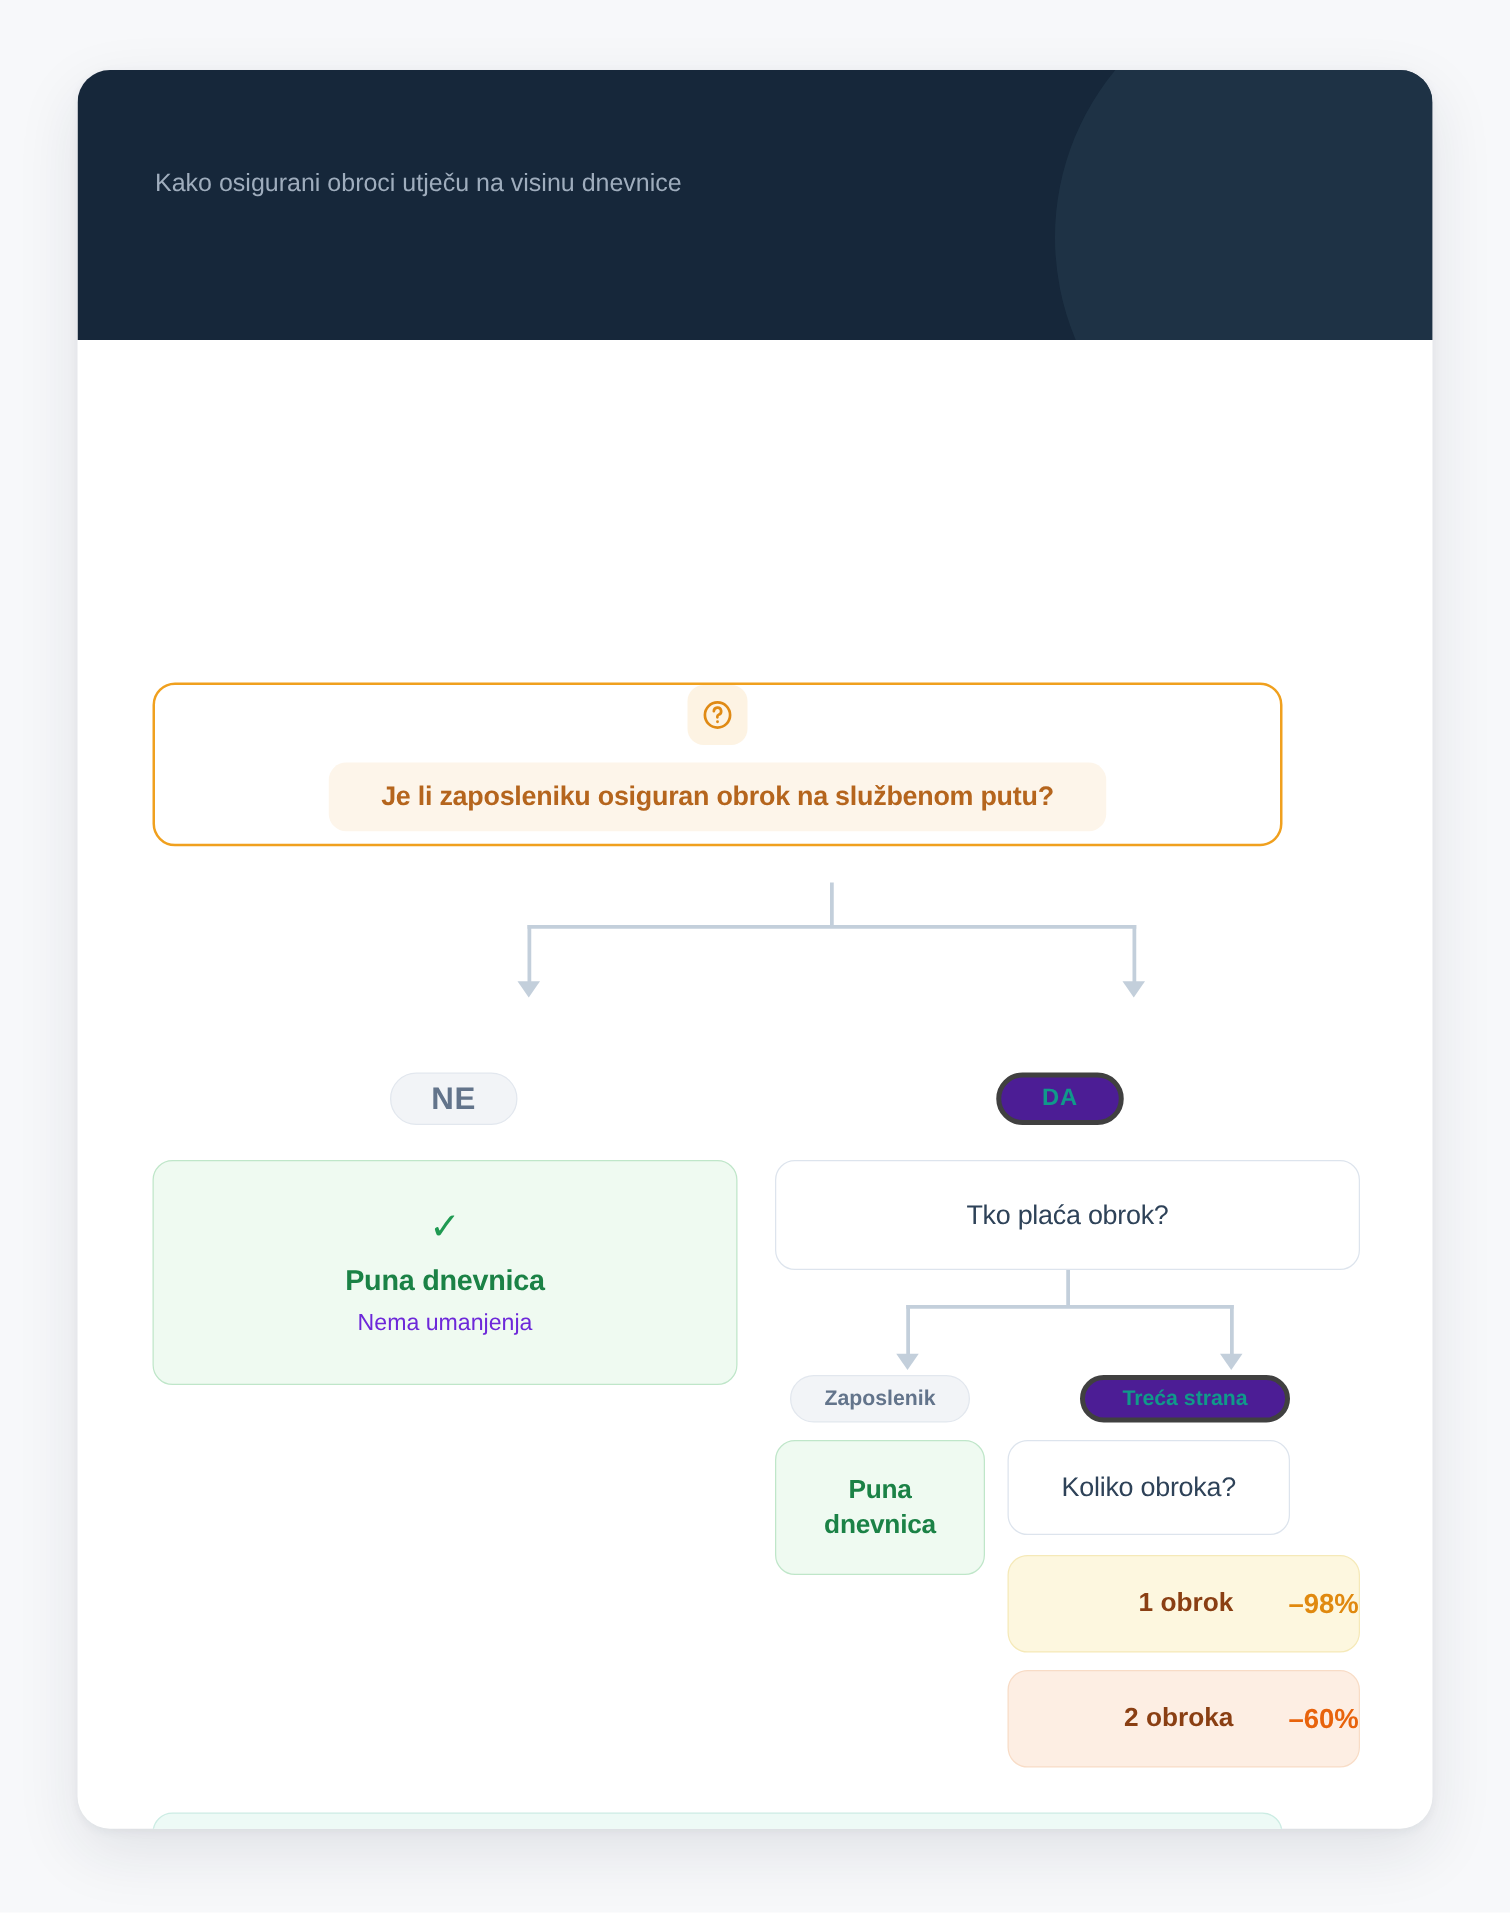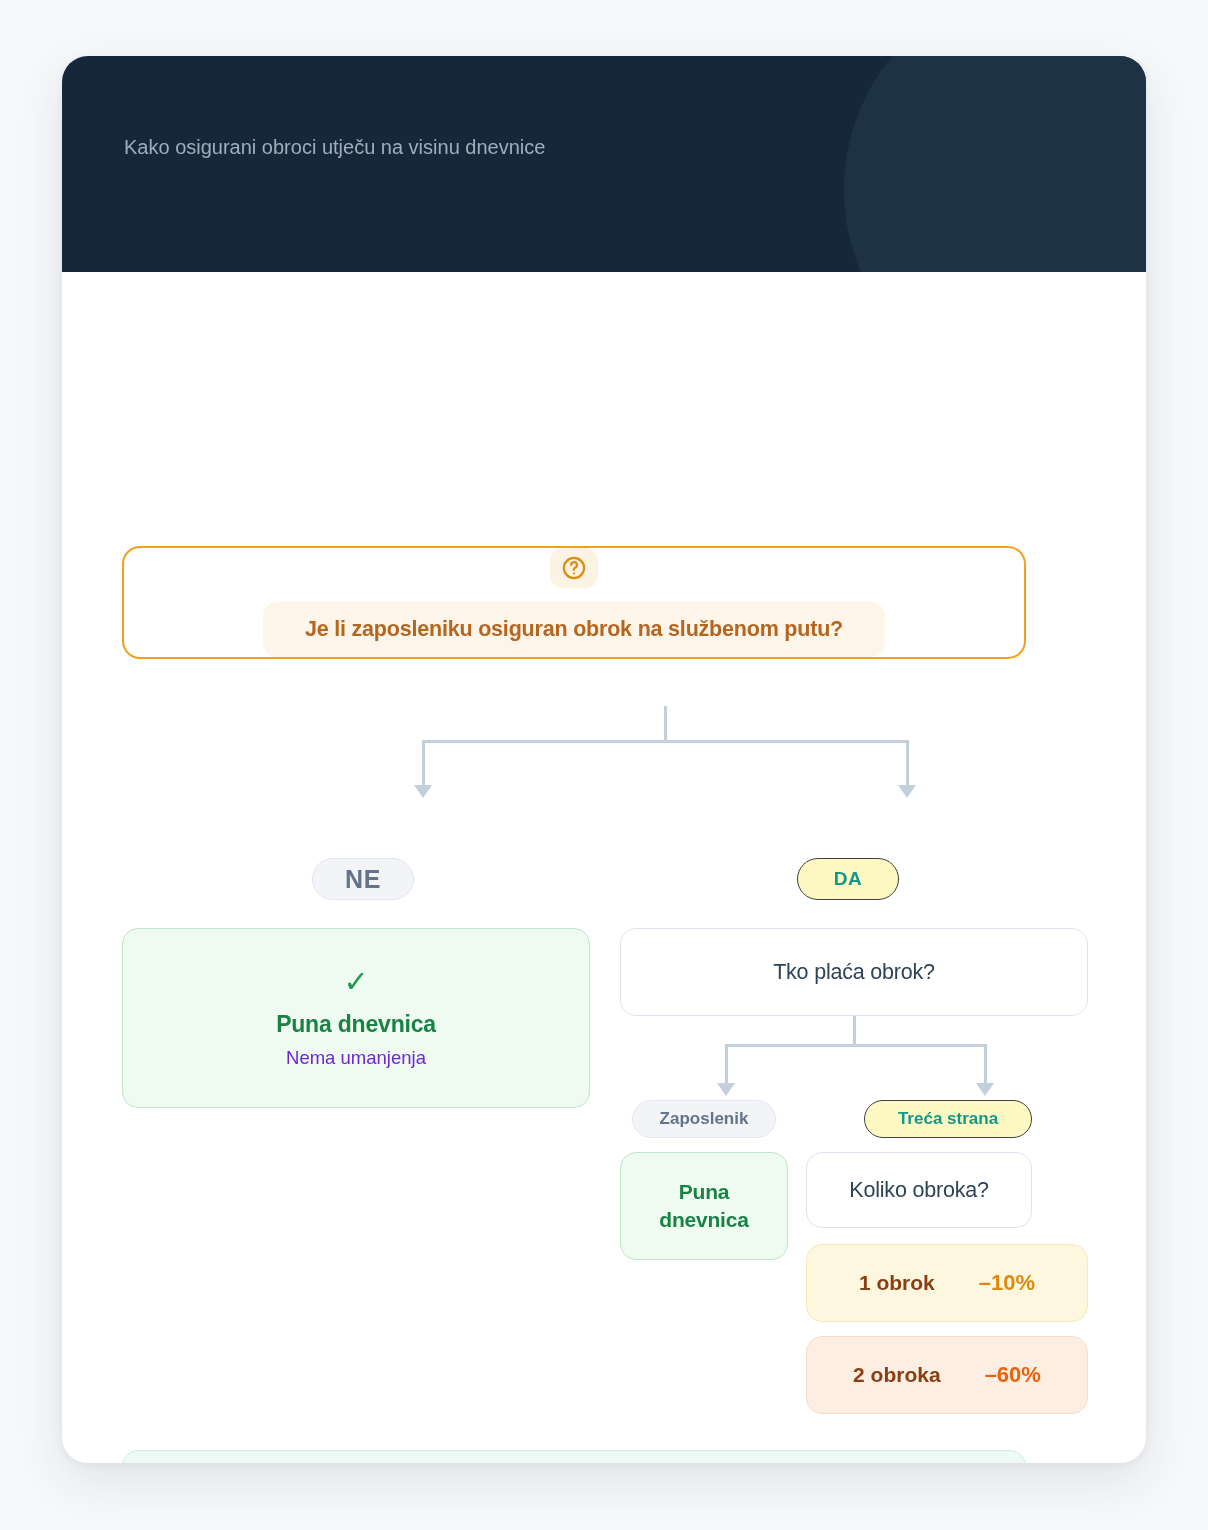--- a/index.html
+++ b/index.html
@@ -72,29 +72,28 @@
     position: relative;
     padding: 0;
   }
 
   
   .root-panel {
     position: absolute;
     left: 60px;
     top: 274px;
     width: 904px;
-    height: 113px;
+    height: 131px;
     border: 2.5px solid #f0a01e;
     border-radius: 18px;
     background: #fff;
     box-sizing: border-box;
     display: flex;
     flex-direction: column;
     align-items: center;
-    justify-content: center;
   }
   .q-icon {
     width: 48px;
     height: 48px;
     border-radius: 13px;
     background: #fdf3e3;
     display: flex;
     align-items: center;
     justify-content: center;
     margin-bottom: 14px;
@@ -128,22 +127,22 @@
     border-radius: 999px;
     font-weight: 700;
     box-sizing: border-box;
   }
   .chip-grey {
     background: #f2f4f7;
     border: 1px solid #e2e7ee;
     color: #63748b;
   }
   .chip-teal {
-    background: #fef9c3;
-    border: 1px solid #404040;
+    background: #4c1d95;
+    border: 4px solid #404040;
     color: #10998a;
     text-align: right;
   }
 
   
   .box {
     position: absolute;
     box-sizing: border-box;
     border-radius: 16px;
     display: flex;
@@ -184,21 +183,21 @@
     letter-spacing: -0.2px;
   }
 
   
   .outcome {
     position: absolute;
     box-sizing: border-box;
     border-radius: 16px;
     display: flex;
     align-items: center;
-    justify-content: center;
+    justify-content: flex-end;
     gap: 44px;
   }
   .outcome .lbl {
     font-size: 21px;
     font-weight: 700;
     color: #8a3f13;
   }
   .outcome .val {
     font-size: 22px;
     font-weight: 700;
@@ -294,21 +293,21 @@
       <div class="res-title" style="font-size:21px; line-height:1.35;">Puna</div>
       <div class="res-title" style="font-size:21px; line-height:1.35;">dnevnica</div>
     </div>
 
     <div class="box box-white" style="left:744px; top:880px; width:226px; height:76px;">
       <div class="q-text">Koliko obroka?</div>
     </div>
 
     <div class="outcome out-yellow" style="left:744px; top:972px; width:282px; height:78px;">
       <span class="lbl">1 obrok</span>
-      <span class="val">–10%</span>
+      <span class="val">–98%</span>
     </div>
 
     <div class="outcome out-orange" style="left:744px; top:1064px; width:282px; height:78px;">
       <span class="lbl">2 obroka</span>
       <span class="val">–60%</span>
     </div>
 
     <div class="note">
       
       

